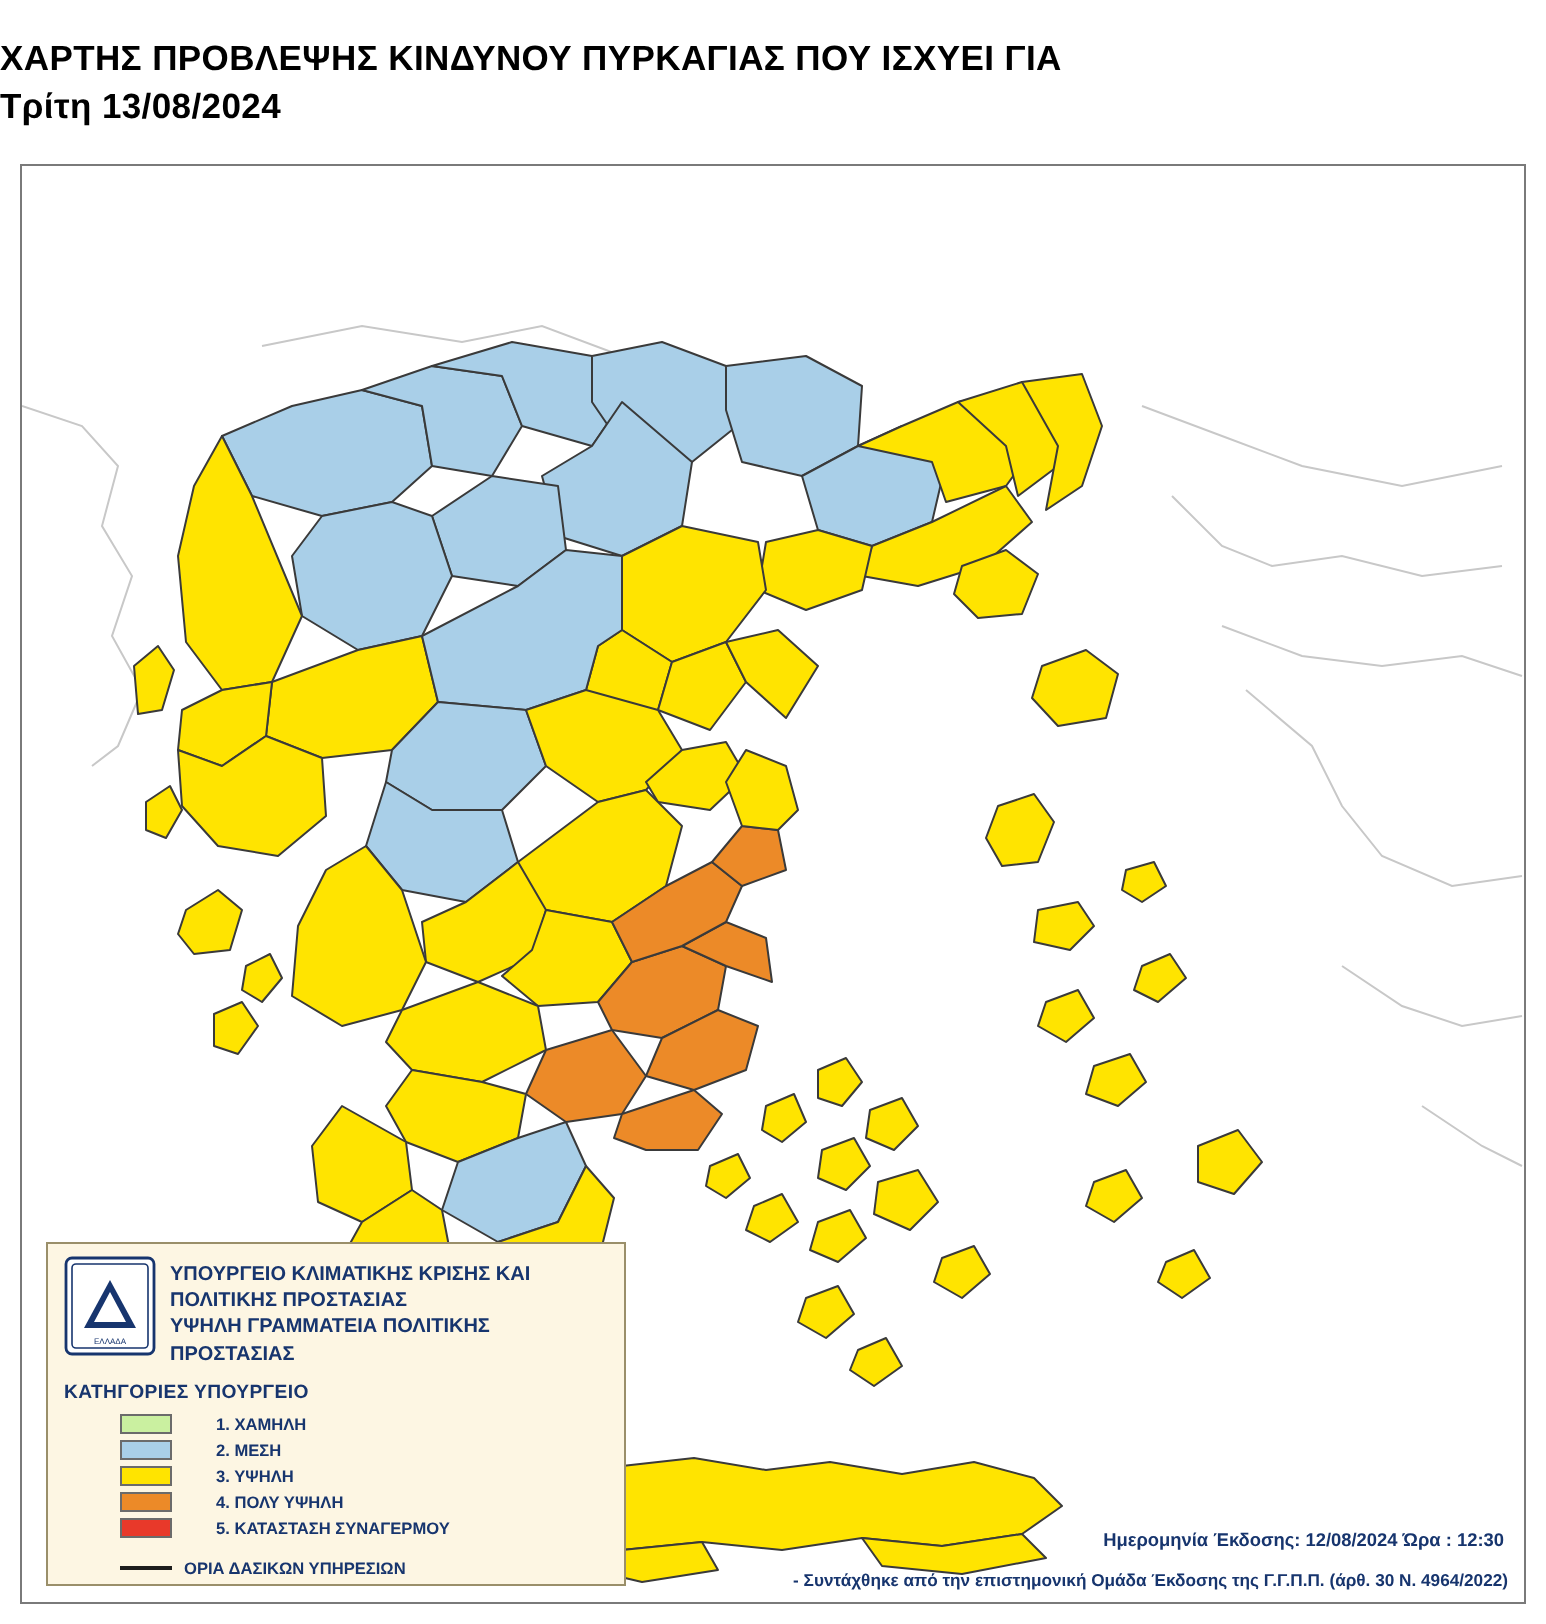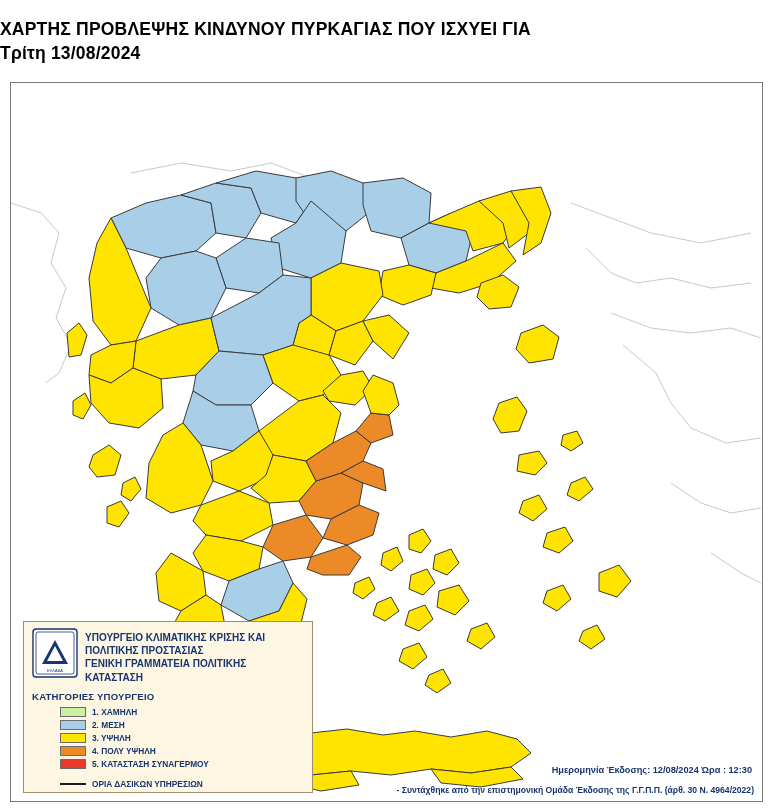--- a/index.html
+++ b/index.html
@@ -68,21 +68,21 @@
   }
   .cat-title {
     margin-top: 7px;
     font-size: 9.6px; font-weight: bold; color: #17356e;
     letter-spacing: .2px;
   }
   .cat-list { margin-top: 4px; }
   .cat-row {
     display: flex; align-items: center;
     height: 13px;
-    font-size: 8.3px; color: #17356e; font-weight: bold;
+    font-size: 8.3px; color: #17356e; font-weight: bold; gap: 16px;
   }
   .swatch {
     width: 26px; height: 10px;
     border: 1px solid #6b6b6b;
     margin-right: 6px; margin-left: 28px;
     flex: 0 0 26px;
   }
   .forest-row {
     display: flex; align-items: center;
     margin-top: 8px; margin-left: 28px;
@@ -234,21 +234,21 @@
             <rect x="1" y="1" width="44" height="48" rx="3" fill="#ffffff" stroke="#17356e" stroke-width="1.4"></rect>
             <rect x="4" y="4" width="38" height="42" rx="2" fill="#ffffff" stroke="#17356e" stroke-width="0.8"></rect>
             <polygon points="23,12 36,36 10,36" fill="#17356e"></polygon>
             <polygon points="23,18 31,33 15,33" fill="#ffffff"></polygon>
             <text x="23" y="44" font-size="4" fill="#17356e" text-anchor="middle" font-family="Liberation Sans, sans-serif">ΕΛΛΑΔΑ</text>
           </svg>
         </div>
         <div class="ministry">
           <div>ΥΠΟΥΡΓΕΙΟ  ΚΛΙΜΑΤΙΚΗΣ ΚΡΙΣΗΣ ΚΑΙ</div>
           <div>ΠΟΛΙΤΙΚΗΣ ΠΡΟΣΤΑΣΙΑΣ</div>
-          <div>ΓΕΝΙΚΗ ΓΡΑΜΜΑΤΕΙΑ ΠΟΛΙΤΙΚΗΣ ΚΑΤΑΣΤΑΣΗ</div>
+          <div>ΥΨΗΛΗ ΓΡΑΜΜΑΤΕΙΑ ΠΟΛΙΤΙΚΗΣ ΠΡΟΣΤΑΣΙΑΣ</div>
         </div>
       </div>
 
       <div class="cat-title">ΚΑΤΗΓΟΡΙΕΣ ΥΠΟΥΡΓΕΙΟ</div>
 
       <div class="cat-list">
         <div class="cat-row">
           <span class="swatch" style="background:#caf0a0"></span>
           <span>1. ΧΑΜΗΛΗ</span>
         </div>

